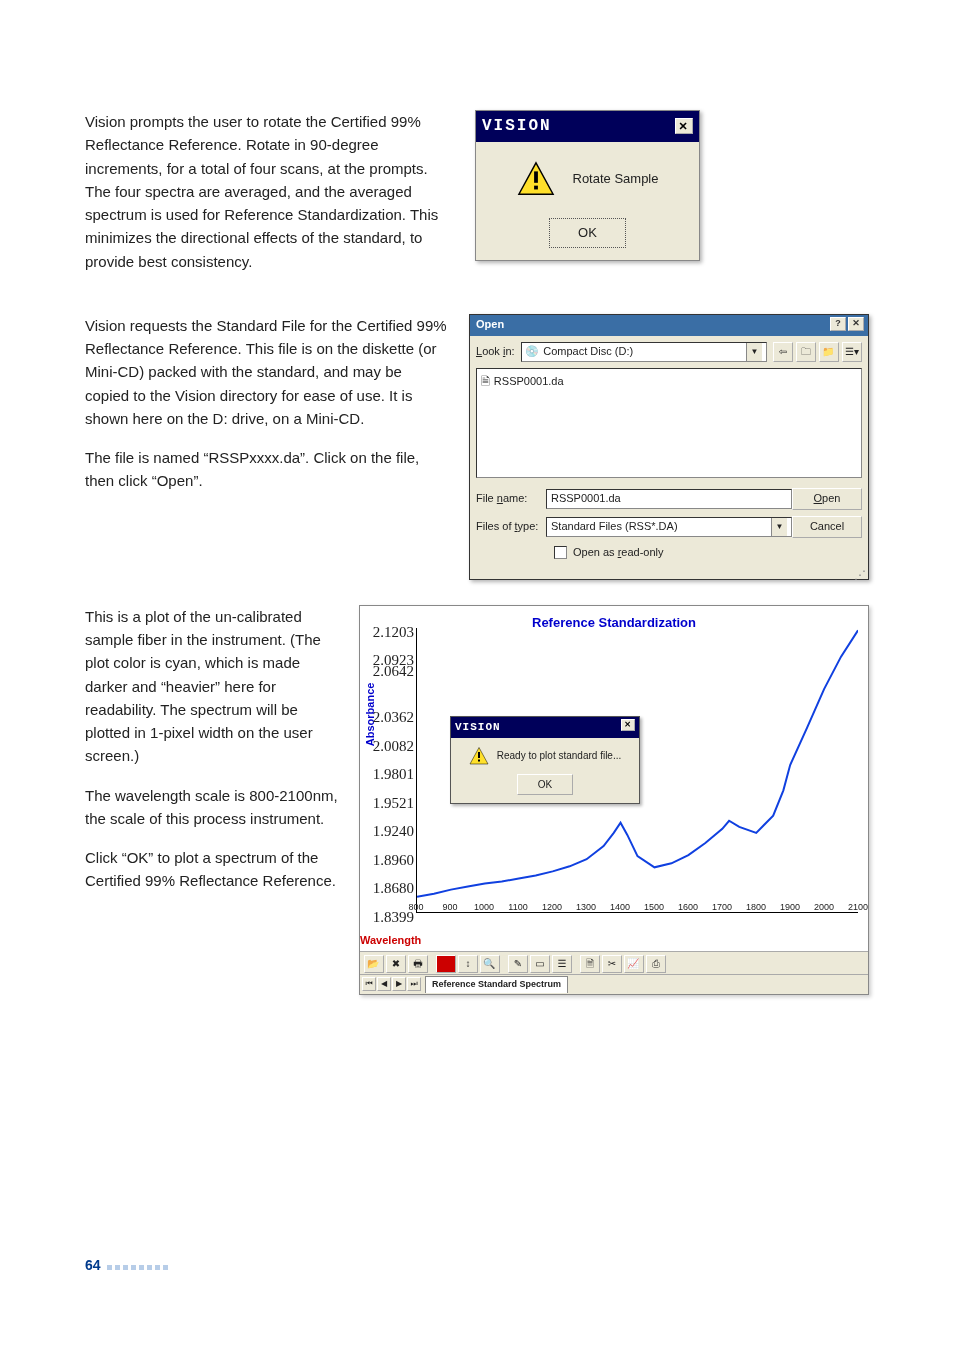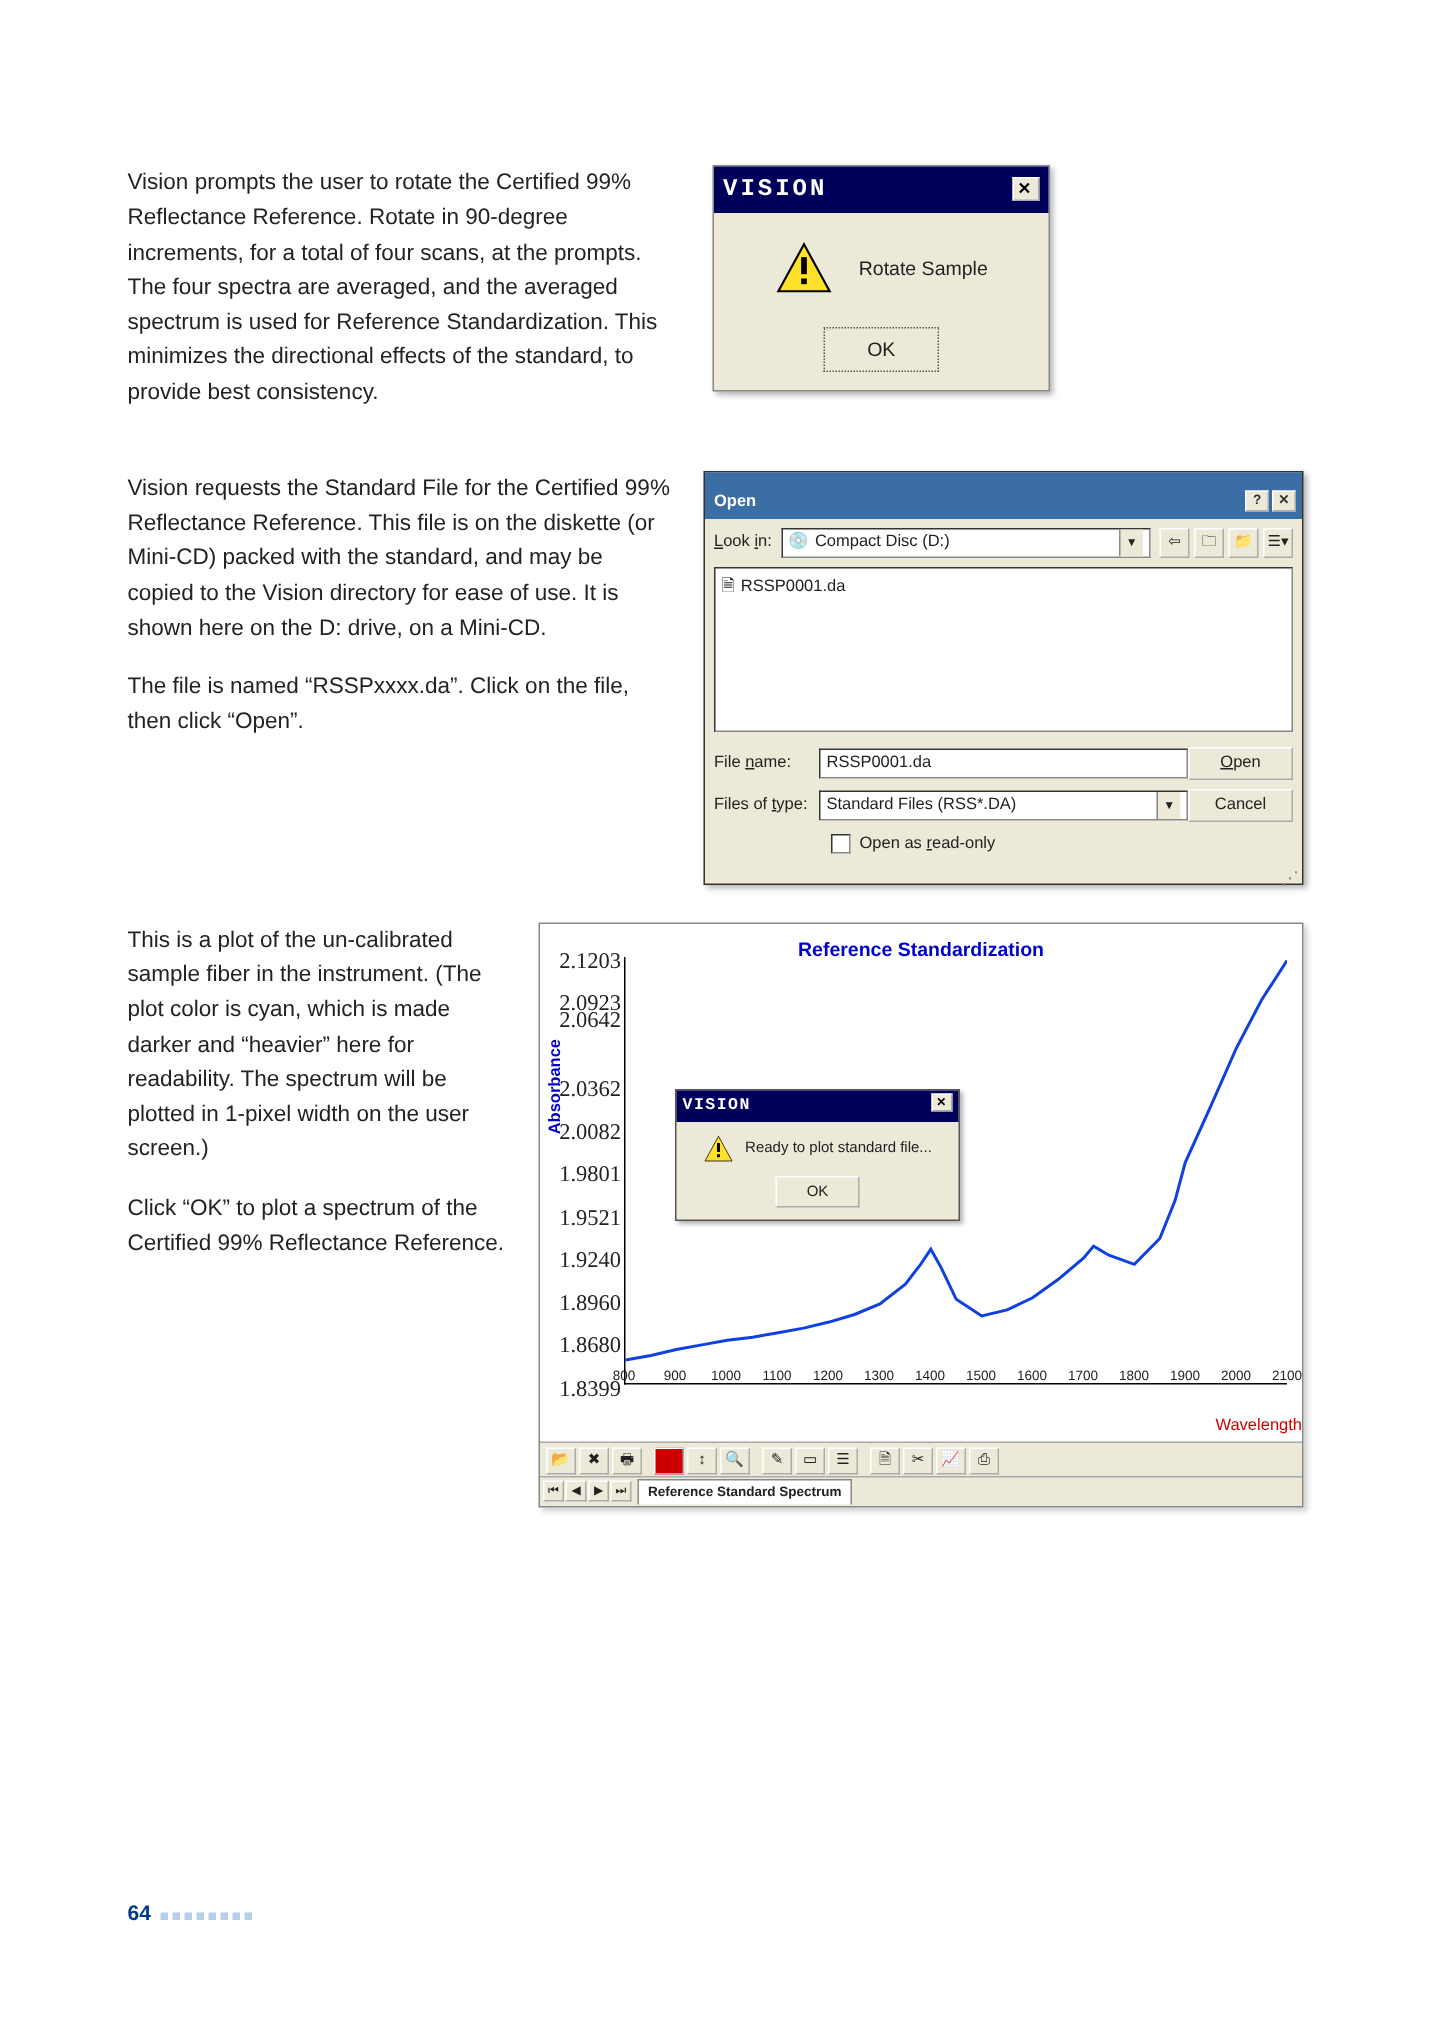--- a/index.html
+++ b/index.html
@@ -71,21 +71,21 @@
     width: 400px;
     border: 1px solid #333;
     background: #ece9d8;
     font-family: Tahoma, sans-serif;
     font-size: 11px;
     box-shadow: 2px 2px 4px rgba(0,0,0,0.3);
   }
   .dlg2-title {
     background: linear-gradient(#3a6ea5, #3a6ea5);
     color: #fff;
-    padding: 11px 4px 3px 6px;
+    padding: 1px 4px 3px 6px;
     display: flex;
     justify-content: space-between;
     align-items: center;
     font-weight: bold;
   }
   .dlg2-title-icons { display:flex; gap:2px; }
   .tbtn { background:#ece9d8; border:1px outset #fff; width:16px; height:14px; font-size:9px; display:inline-flex; align-items:center; justify-content:center; color:#333;}
   .dlg2-toolbar {
     padding: 6px 6px 4px 6px;
     display: flex; align-items: center; gap: 6px;
@@ -134,21 +134,21 @@
     padding: 4px 6px 0 6px;
   }
   .chart-title { text-align:center; color:#0000cc; font-weight:bold; font-size:13px; padding:3px 0 1px 0;}
   .plot {
     position: absolute;
     left: 56px; right: 10px; top: 22px; bottom: 38px;
     border-left: 1px solid #000;
     border-bottom: 1px solid #000;
   }
   .ylab { position:absolute; left:2px; top:50%; transform: rotate(-90deg) translateX(50%); transform-origin:left top; font-size:11px; color:#0000cc; font-weight:bold;}
-  .xlab { position:absolute; left:0; right:0; bottom:2px; text-align:right; font-size:11px; color:#cc0000; font-weight:normal;}
+  .xlab { position:absolute; left:0; right:0; bottom:2px; text-align:left; font-size:11px; color:#cc0000; font-weight:bold;}
   .ytick { position:absolute; right: calc(100% - 54px); font-size:15px; color:#222; transform:translateY(50%);font-family:Liberation Serif, serif;}
   .xtick { position:absolute; bottom:36px; font-size:9px; color:#222; transform:translateX(-50%);}
   .spectrum-svg { position:absolute; left:0; top:0; width:100%; height:100%;}
   .inner-dlg {
     position:absolute;
     left: 90px; top: 110px;
     width: 190px;
     background:#ece9d8;
     border:1px solid #555;
     font-size:10px;
@@ -272,20 +272,21 @@
           </div>
         </div>
         <div class="resize-grip">⋰</div>
       </div>
     </div>
   </div>
 
   <div class="row" style="margin-top:6px;">
     <div class="col-text" style="max-width:255px;">
       <p>This is a plot of the un-calibrated sample fiber in the instrument. (The plot color is cyan, which is made darker and “heavier” here for readability. The spectrum will be plotted in 1-pixel width on the user screen.)</p>
+      <p>The wavelength scale is 800-2100nm, the scale of this process instrument.</p>
       <p>Click “OK” to plot a spectrum of the Certified 99% Reflectance Reference.</p>
     </div>
     <div>
       <div class="chart-panel">
         <div class="chart-area">
           <div class="chart-title">Reference Standardization</div>
           <div class="ylab">Absorbance</div>
           <div class="xlab">Wavelength</div>
           <div class="plot" id="plot">
             <svg class="spectrum-svg" id="spectrum" preserveAspectRatio="none" viewBox="0 0 442 285">

